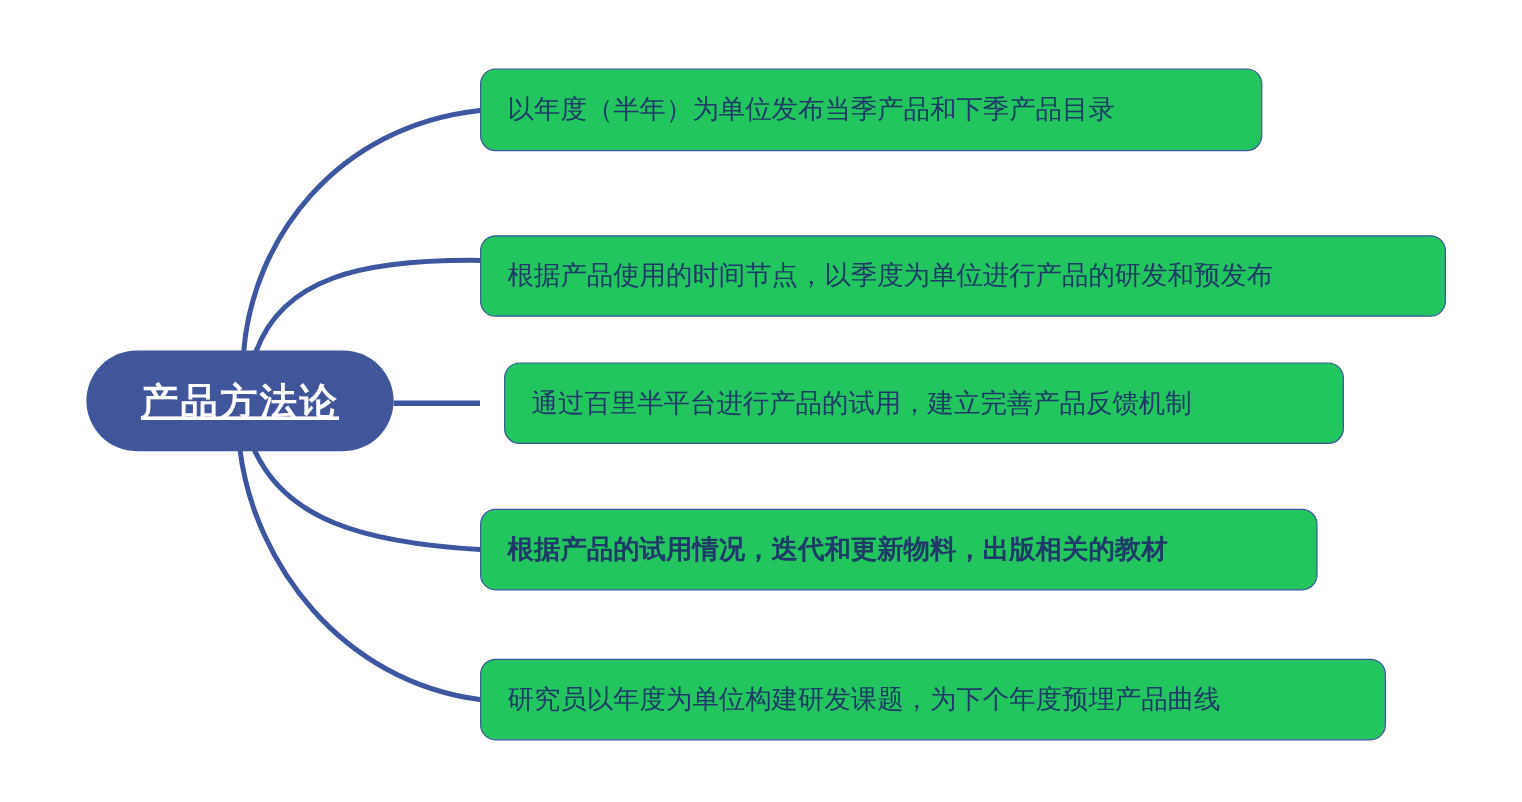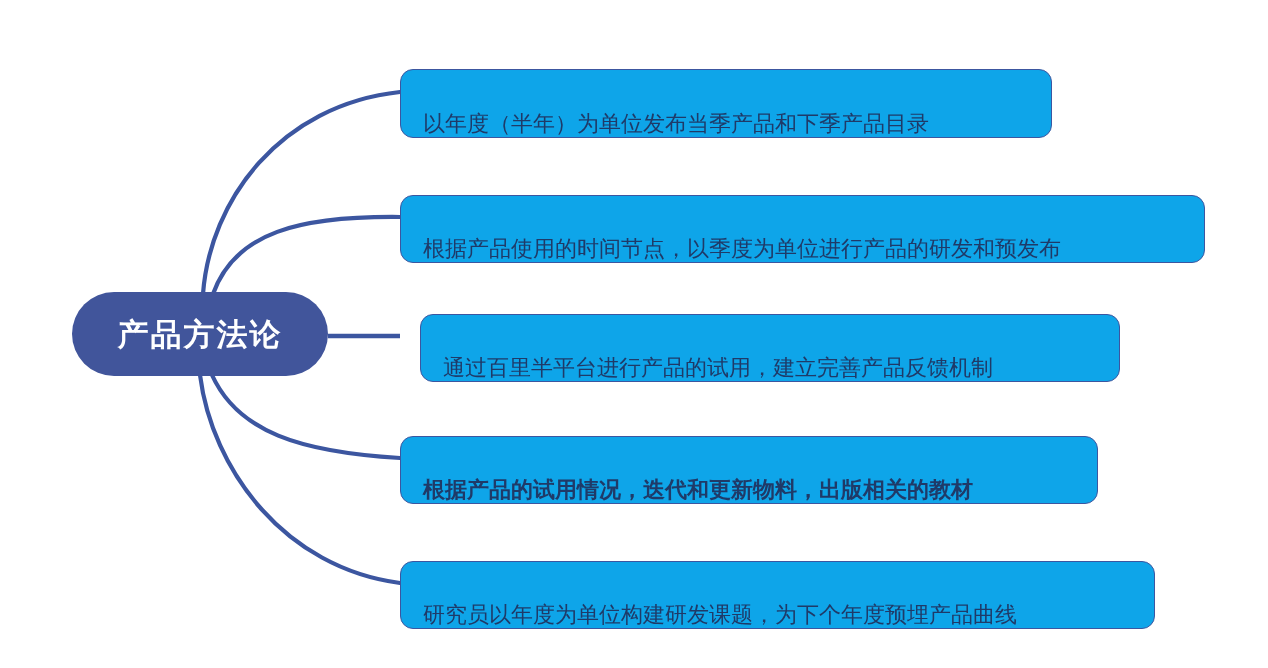--- a/index.html
+++ b/index.html
@@ -43,27 +43,26 @@
     font-weight: bold;
     font-size: 31px;
     letter-spacing: 2px;
     line-height: 1;
     white-space: nowrap;
     font-family: "Liberation Sans", "DejaVu Sans", sans-serif;
   }
   .branch-box {
     position: absolute;
     display: flex;
-    align-items: flex-end;
+    align-items: center;
     box-sizing: border-box;
-    background: #0ea5e9;
+    background: #22c55e;
     border: 1.6px solid #3C56A0;
     border-radius: 13px;
     z-index: 2;
-    margin-top: 12px;
   }
   .branch-label {
     color: #1F3A68;
     font-size: 22px;
     line-height: 1.2;
     white-space: nowrap;
     padding-left: 22px;
     font-family: "Liberation Sans", "DejaVu Sans", sans-serif;
   }
 </style>
@@ -74,28 +73,28 @@
 
   <svg id="connectors" viewBox="0 0 1268 668" width="1268" height="668" xmlns="http://www.w3.org/2000/svg">
     <path fill="none" stroke="#3C56A0" stroke-width="4.2" stroke-linecap="round" d="M 203 294 C 210 200 280 105 400 92"></path>
     <path fill="none" stroke="#3C56A0" stroke-width="4.2" stroke-linecap="round" d="M 213 294 C 235 232 300 216 400 217"></path>
     <path fill="none" stroke="#3C56A0" stroke-width="4.6" stroke-linecap="butt" d="M 328 336 L 400 336"></path>
     <path fill="none" stroke="#3C56A0" stroke-width="4.2" stroke-linecap="round" d="M 212 375 C 238 432 300 452 400 458"></path>
     <path fill="none" stroke="#3C56A0" stroke-width="4.2" stroke-linecap="round" d="M 200 375 C 212 470 285 568 400 583"></path>
   </svg>
 
   <div class="center-node" style="left: 72px; top: 292px; width: 256px; height: 84px; background: rgb(65, 85, 155);">
-    <span class="center-node-label" style="color: rgb(255, 255, 255);">产品方法论</span>
+    <span class="center-node-label" style="color: rgb(255, 255, 255); text-decoration: underline;">产品方法论</span>
   </div>
 
   <div class="branch-box" style="left: 400px; top: 57px; width: 652px; height: 69px; border-color: rgb(60, 86, 160);">
     <span class="branch-label" style="color: rgb(31, 58, 104);">以年度（半年）为单位发布当季产品和下季产品目录</span>
   </div>
 
-  <div class="branch-box" style="left: 400px; top: 183px; width: 805px; height: 68px; border-color: rgb(60, 86, 160);">
+  <div class="branch-box" style="left: 400px; top: 196px; width: 805px; height: 68px; border-color: rgb(60, 86, 160);">
     <span class="branch-label" style="color: rgb(31, 58, 104);">根据产品使用的时间节点，以季度为单位进行产品的研发和预发布</span>
   </div>
 
   <div class="branch-box" style="left: 420px; top: 302px; width: 700px; height: 68px; border-color: rgb(60, 86, 160);">
     <span class="branch-label" style="color: rgb(31, 58, 104);">通过百里半平台进行产品的试用，建立完善产品反馈机制</span>
   </div>
 
   <div class="branch-box" style="left: 400px; top: 424px; width: 698px; height: 68px; border-color: rgb(60, 86, 160); font-weight: bold;">
     <span class="branch-label" style="color: rgb(31, 58, 104);">根据产品的试用情况，迭代和更新物料，出版相关的教材</span>
   </div>

